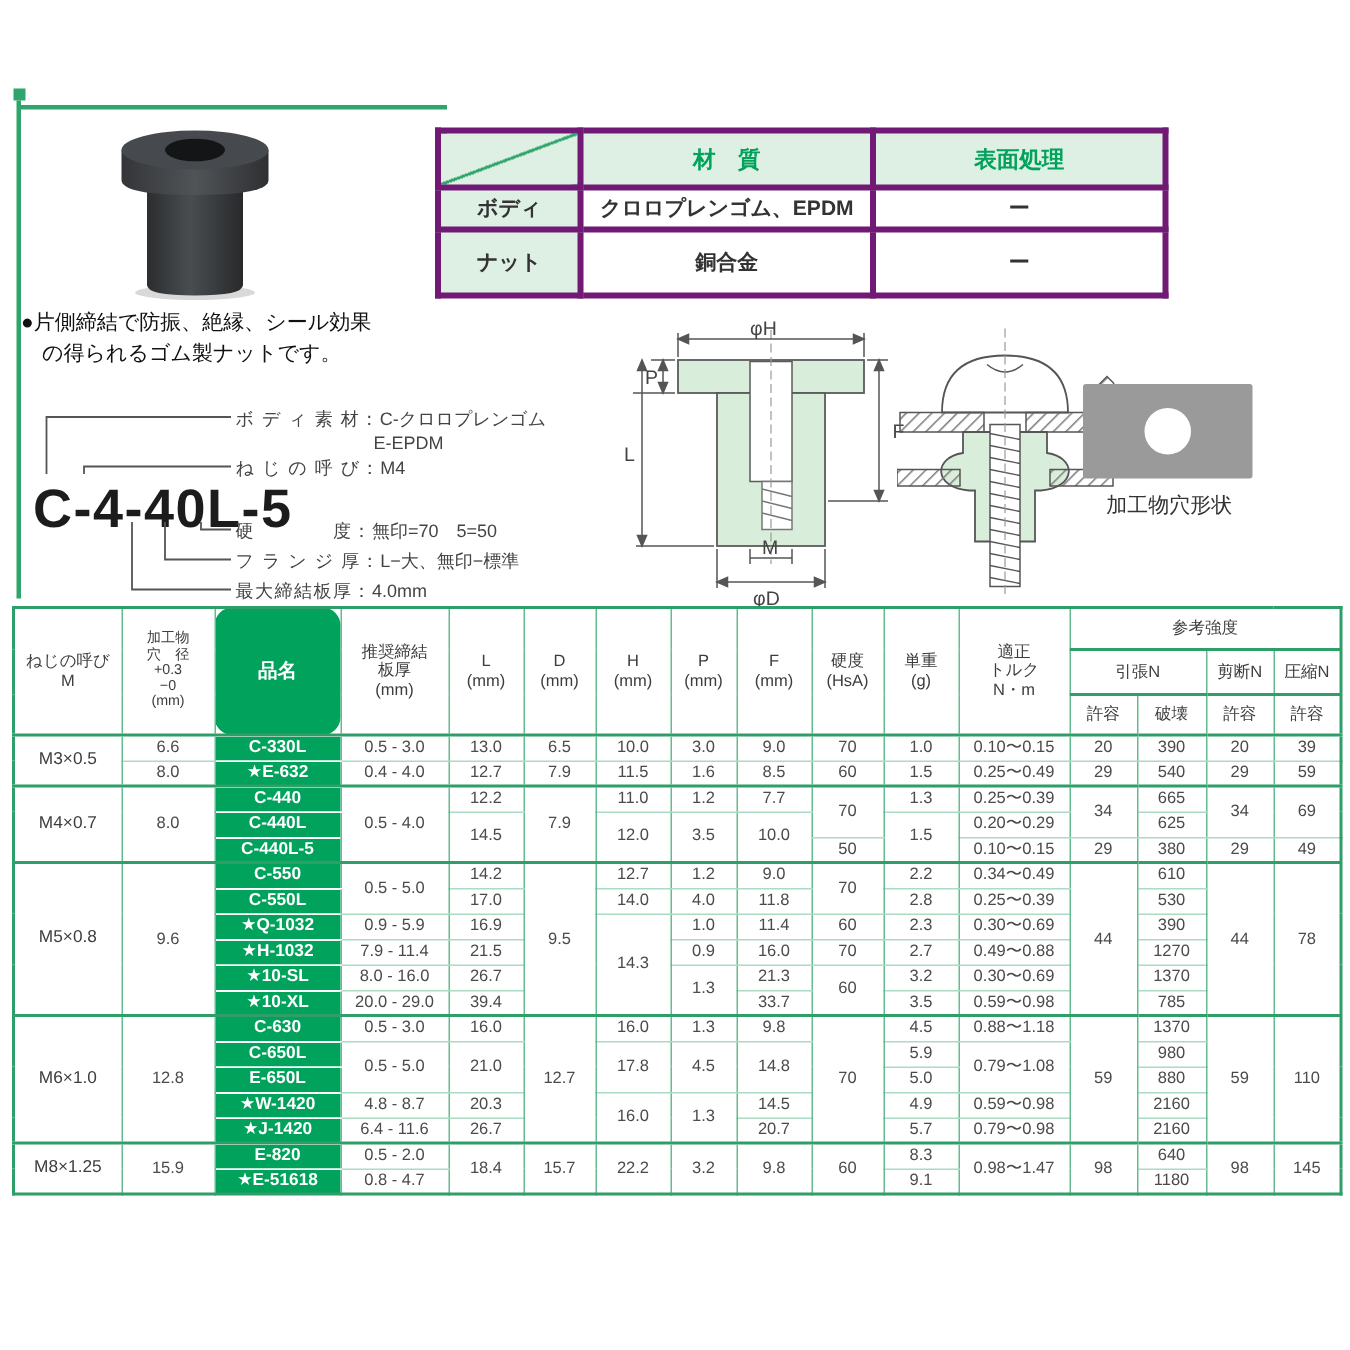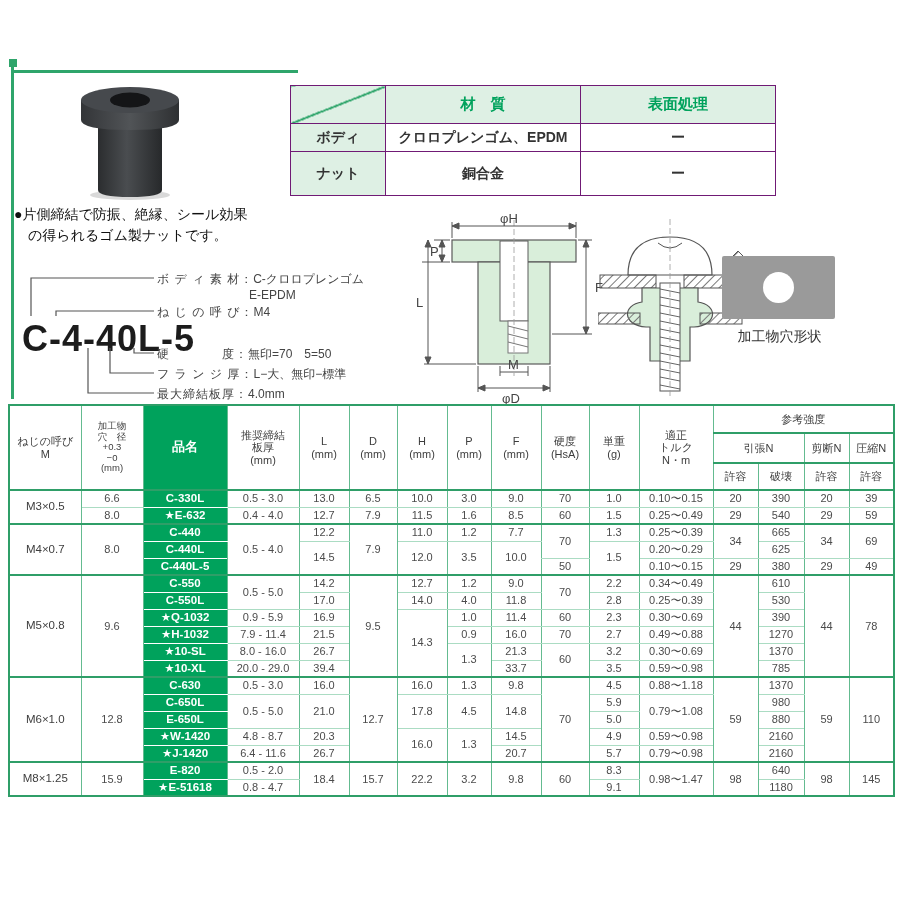--- a/index.html
+++ b/index.html
@@ -6,21 +6,21 @@
   body { background:#fff; font-family:"Liberation Sans","DejaVu Sans",sans-serif; }
   .page { position:relative; width:900px; height:900px; background:#ffffff; overflow:hidden; color:#333; }
 
   
   .corner-dot { position:absolute; left:9px; top:59px; width:8px; height:8px; background:#2fa56b; }
   .vline { position:absolute; left:11px; top:67px; width:3px; height:332px; background:#2fa56b; }
   .hline { position:absolute; left:14px; top:70px; width:284px; height:3px; background:#2fa56b; }
 
   
   .mat { position:absolute; left:290px; top:85px; border-collapse:collapse; table-layout:fixed; }
-  .mat th, .mat td { border:1px solid #701a75; text-align:center; vertical-align:middle; }
+  .mat th, .mat td { border:4px solid #701a75; text-align:center; vertical-align:middle; }
   .mat .lg { background:#def0e4; }
   .mat .ghead { color:#00a25c; font-weight:bold; font-size:15px; }
   .mat .lbl { font-size:14px; font-weight:bold; color:#333; }
   .mat .val { font-size:14px; font-weight:bold; color:#333; background:#fff; }
   .mat .diag { background-color:#def0e4;
     background-image:linear-gradient(to bottom right, transparent calc(50% - 1px), #2fa56b calc(50% - 1px), #2fa56b calc(50% + 1px), transparent calc(50% + 1px)); }
 
   .desc1 { position:absolute; left:14px; top:206px; font-size:14px; color:#111; }
   .desc2 { position:absolute; left:28px; top:227px; font-size:14px; color:#111; }
   .std-title { position:absolute; left:14px; top:250px; font-size:14px; color:#222; }
@@ -39,21 +39,21 @@
   .hole-rect { position:absolute; left:722px; top:256px; width:113px; height:63px; background:#9a9a9a; border-radius:2px; }
   .hole-rect .hole { position:absolute; left:41px; top:16px; width:31px; height:31px; background:#fff; border-radius:50%; }
   .hole-cap { position:absolute; left:712px; top:328px; width:135px; text-align:center; font-size:14px; color:#333; }
 
   
   .spec-wrap { position:absolute; left:8px; top:404px; }
   table.spec { border-collapse:collapse; table-layout:fixed; border:2px solid #2f9e68; font-size:11px; color:#4b4b4b; }
   table.spec th, table.spec td { border:1px solid #64bb90; text-align:center; vertical-align:middle; padding:0 1px; overflow:hidden; white-space:pre-line; }
   table.spec thead th { font-weight:normal; color:#3d3d3d; font-size:11px; line-height:1.15; background:#fff; border-bottom:2px solid #2f9e68; }
   table.spec thead th.sm { font-size:9.5px; line-height:1.12; }
-  table.spec thead th.pnh { background:#00a25c; color:#fff; font-weight:bold; font-size:13px; }
+  table.spec thead th.pnh { background:#00a25c; color:#fff; font-weight:bold; font-size:13px;border-radius:12px; }
   table.spec tbody td { height:17px; font-size:11px; line-height:1; border-top:1px solid #abdcc3; border-bottom:1px solid #abdcc3; white-space:nowrap; }
   table.spec tbody td.size { font-size:11.5px; color:#3d3d3d; }
   table.spec tbody td.pn { background:#00a25c; color:#fff; font-weight:bold; font-size:11.5px; border-top:1px solid #6d28d9; border-bottom:1px solid #ffffff; }
   table.spec tbody tr.g td { border-top:2px solid #2f9e68; }
 
   .footnote { position:absolute; left:10px; top:818px; font-size:11.5px; color:#333; }
 
   text { font-family:"Liberation Sans","DejaVu Sans",sans-serif; }
 </style>
 </head>

